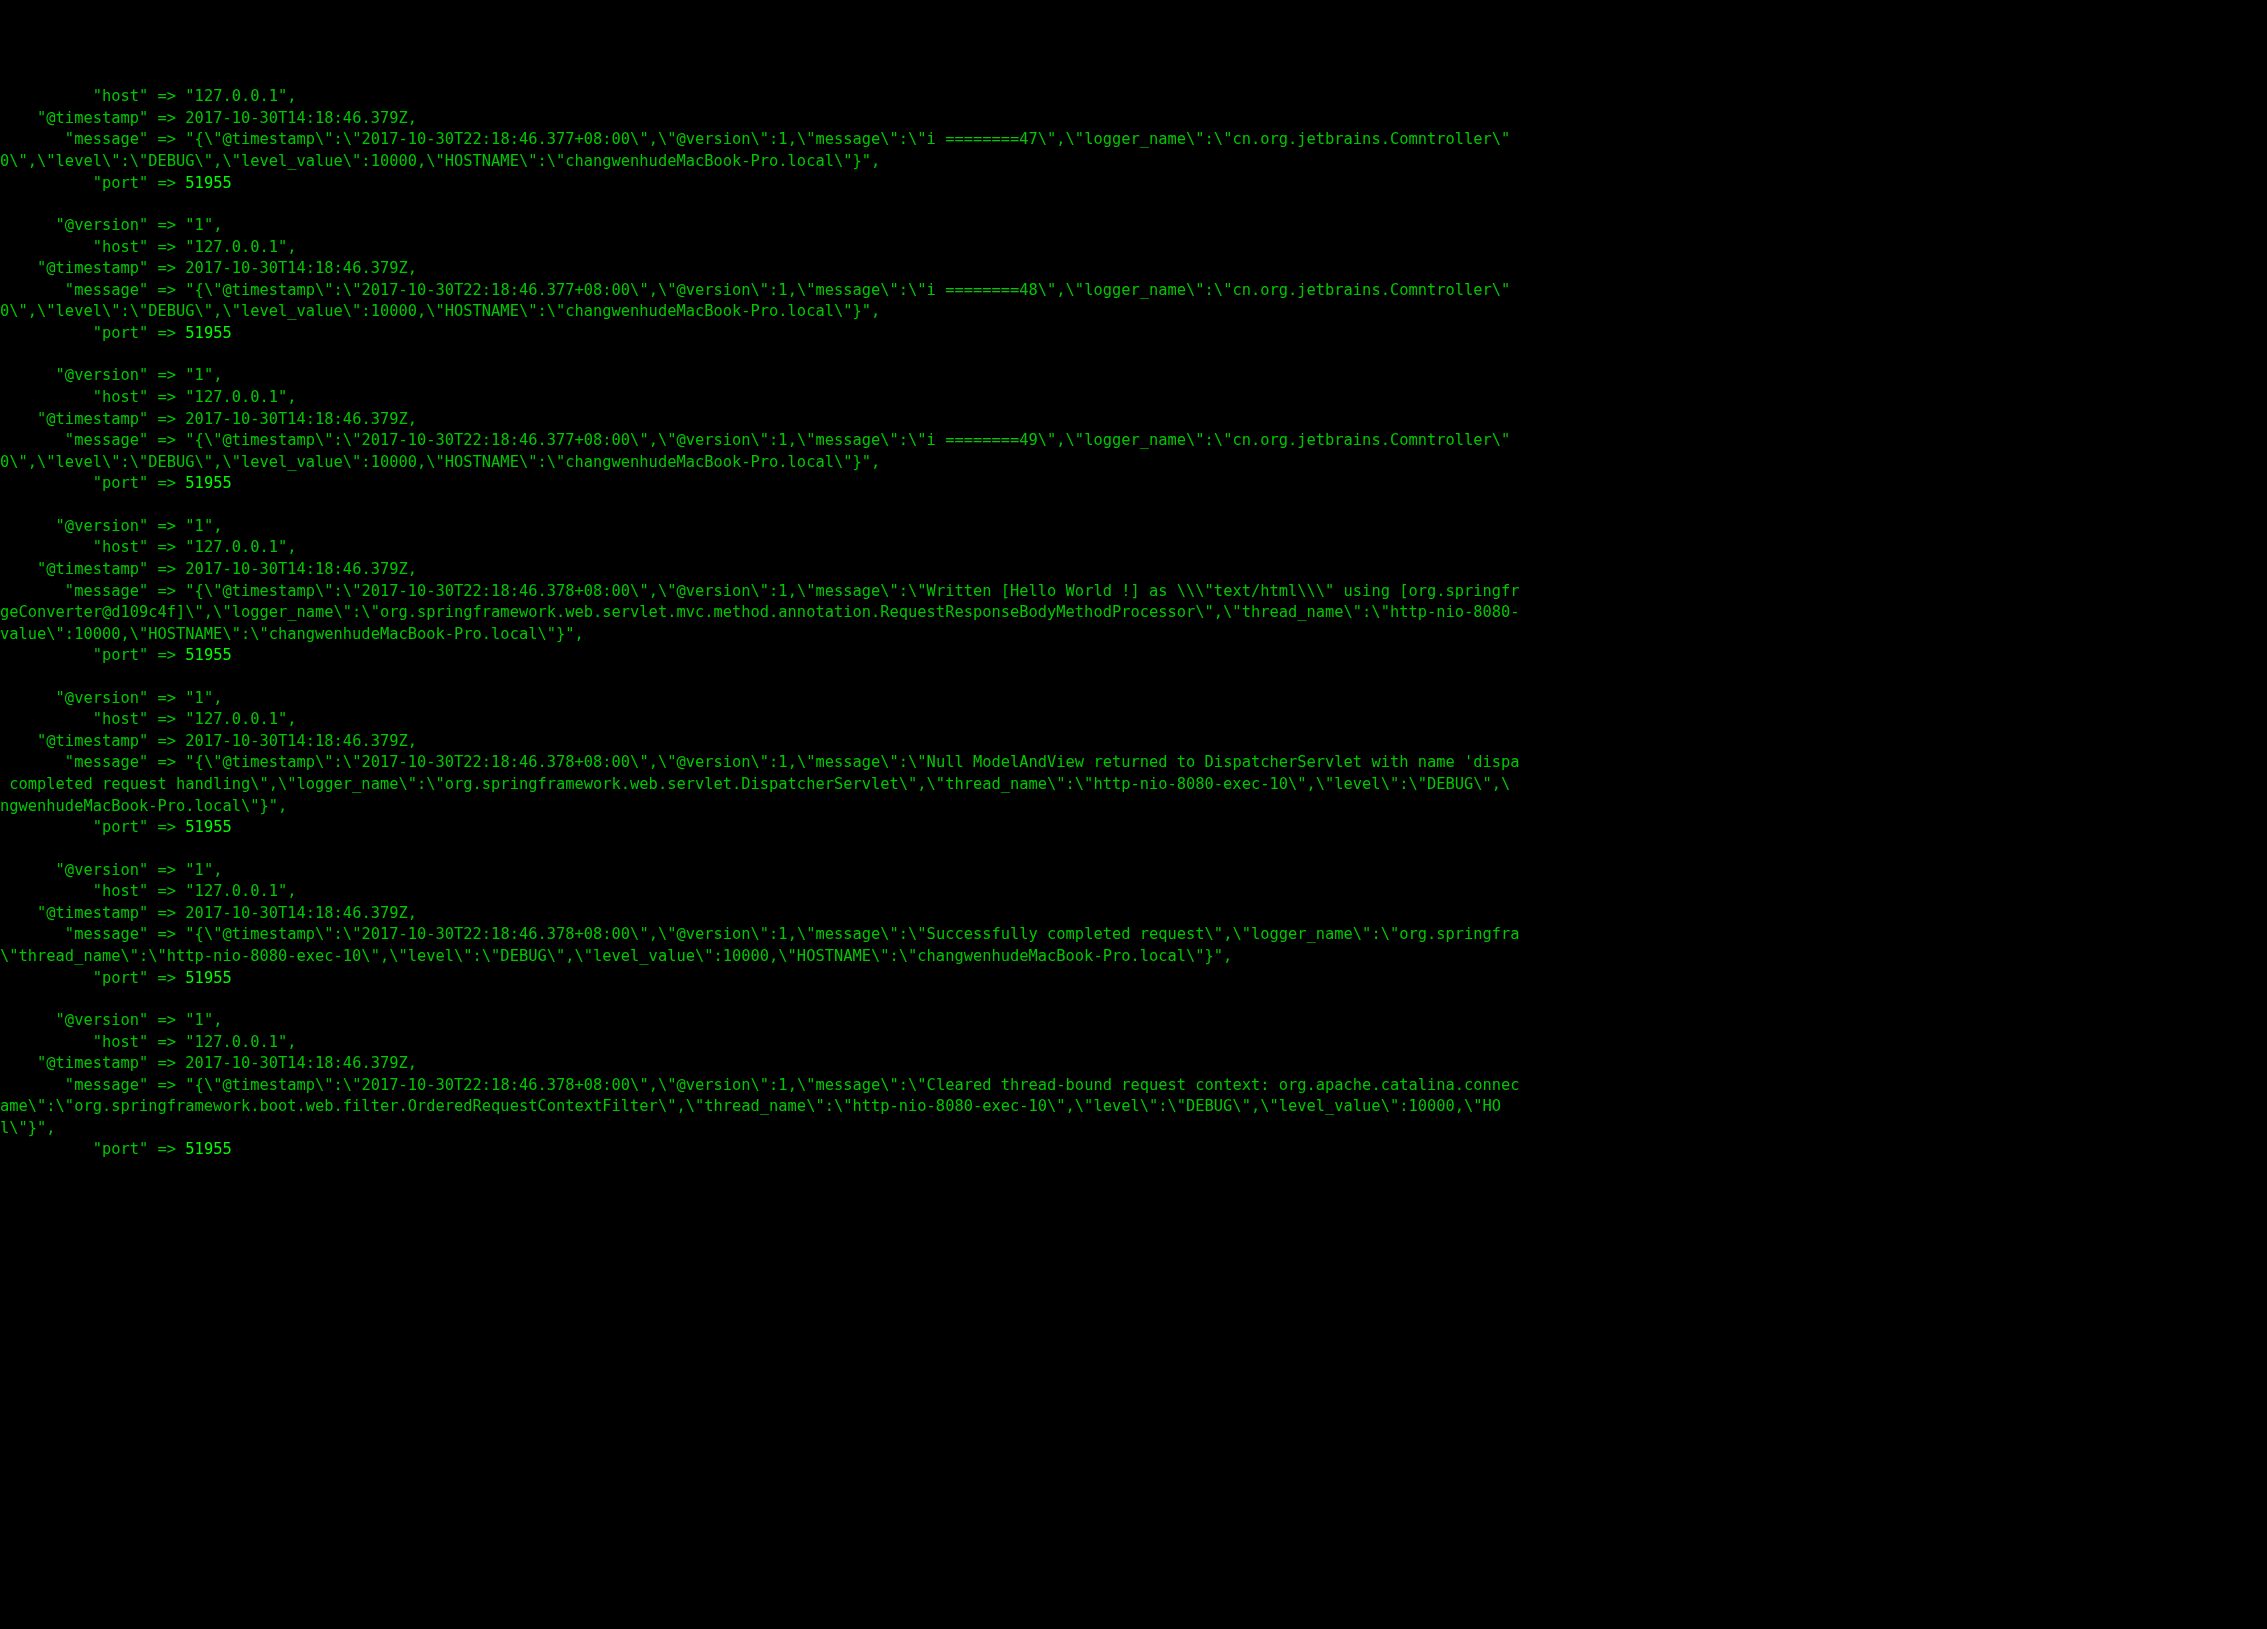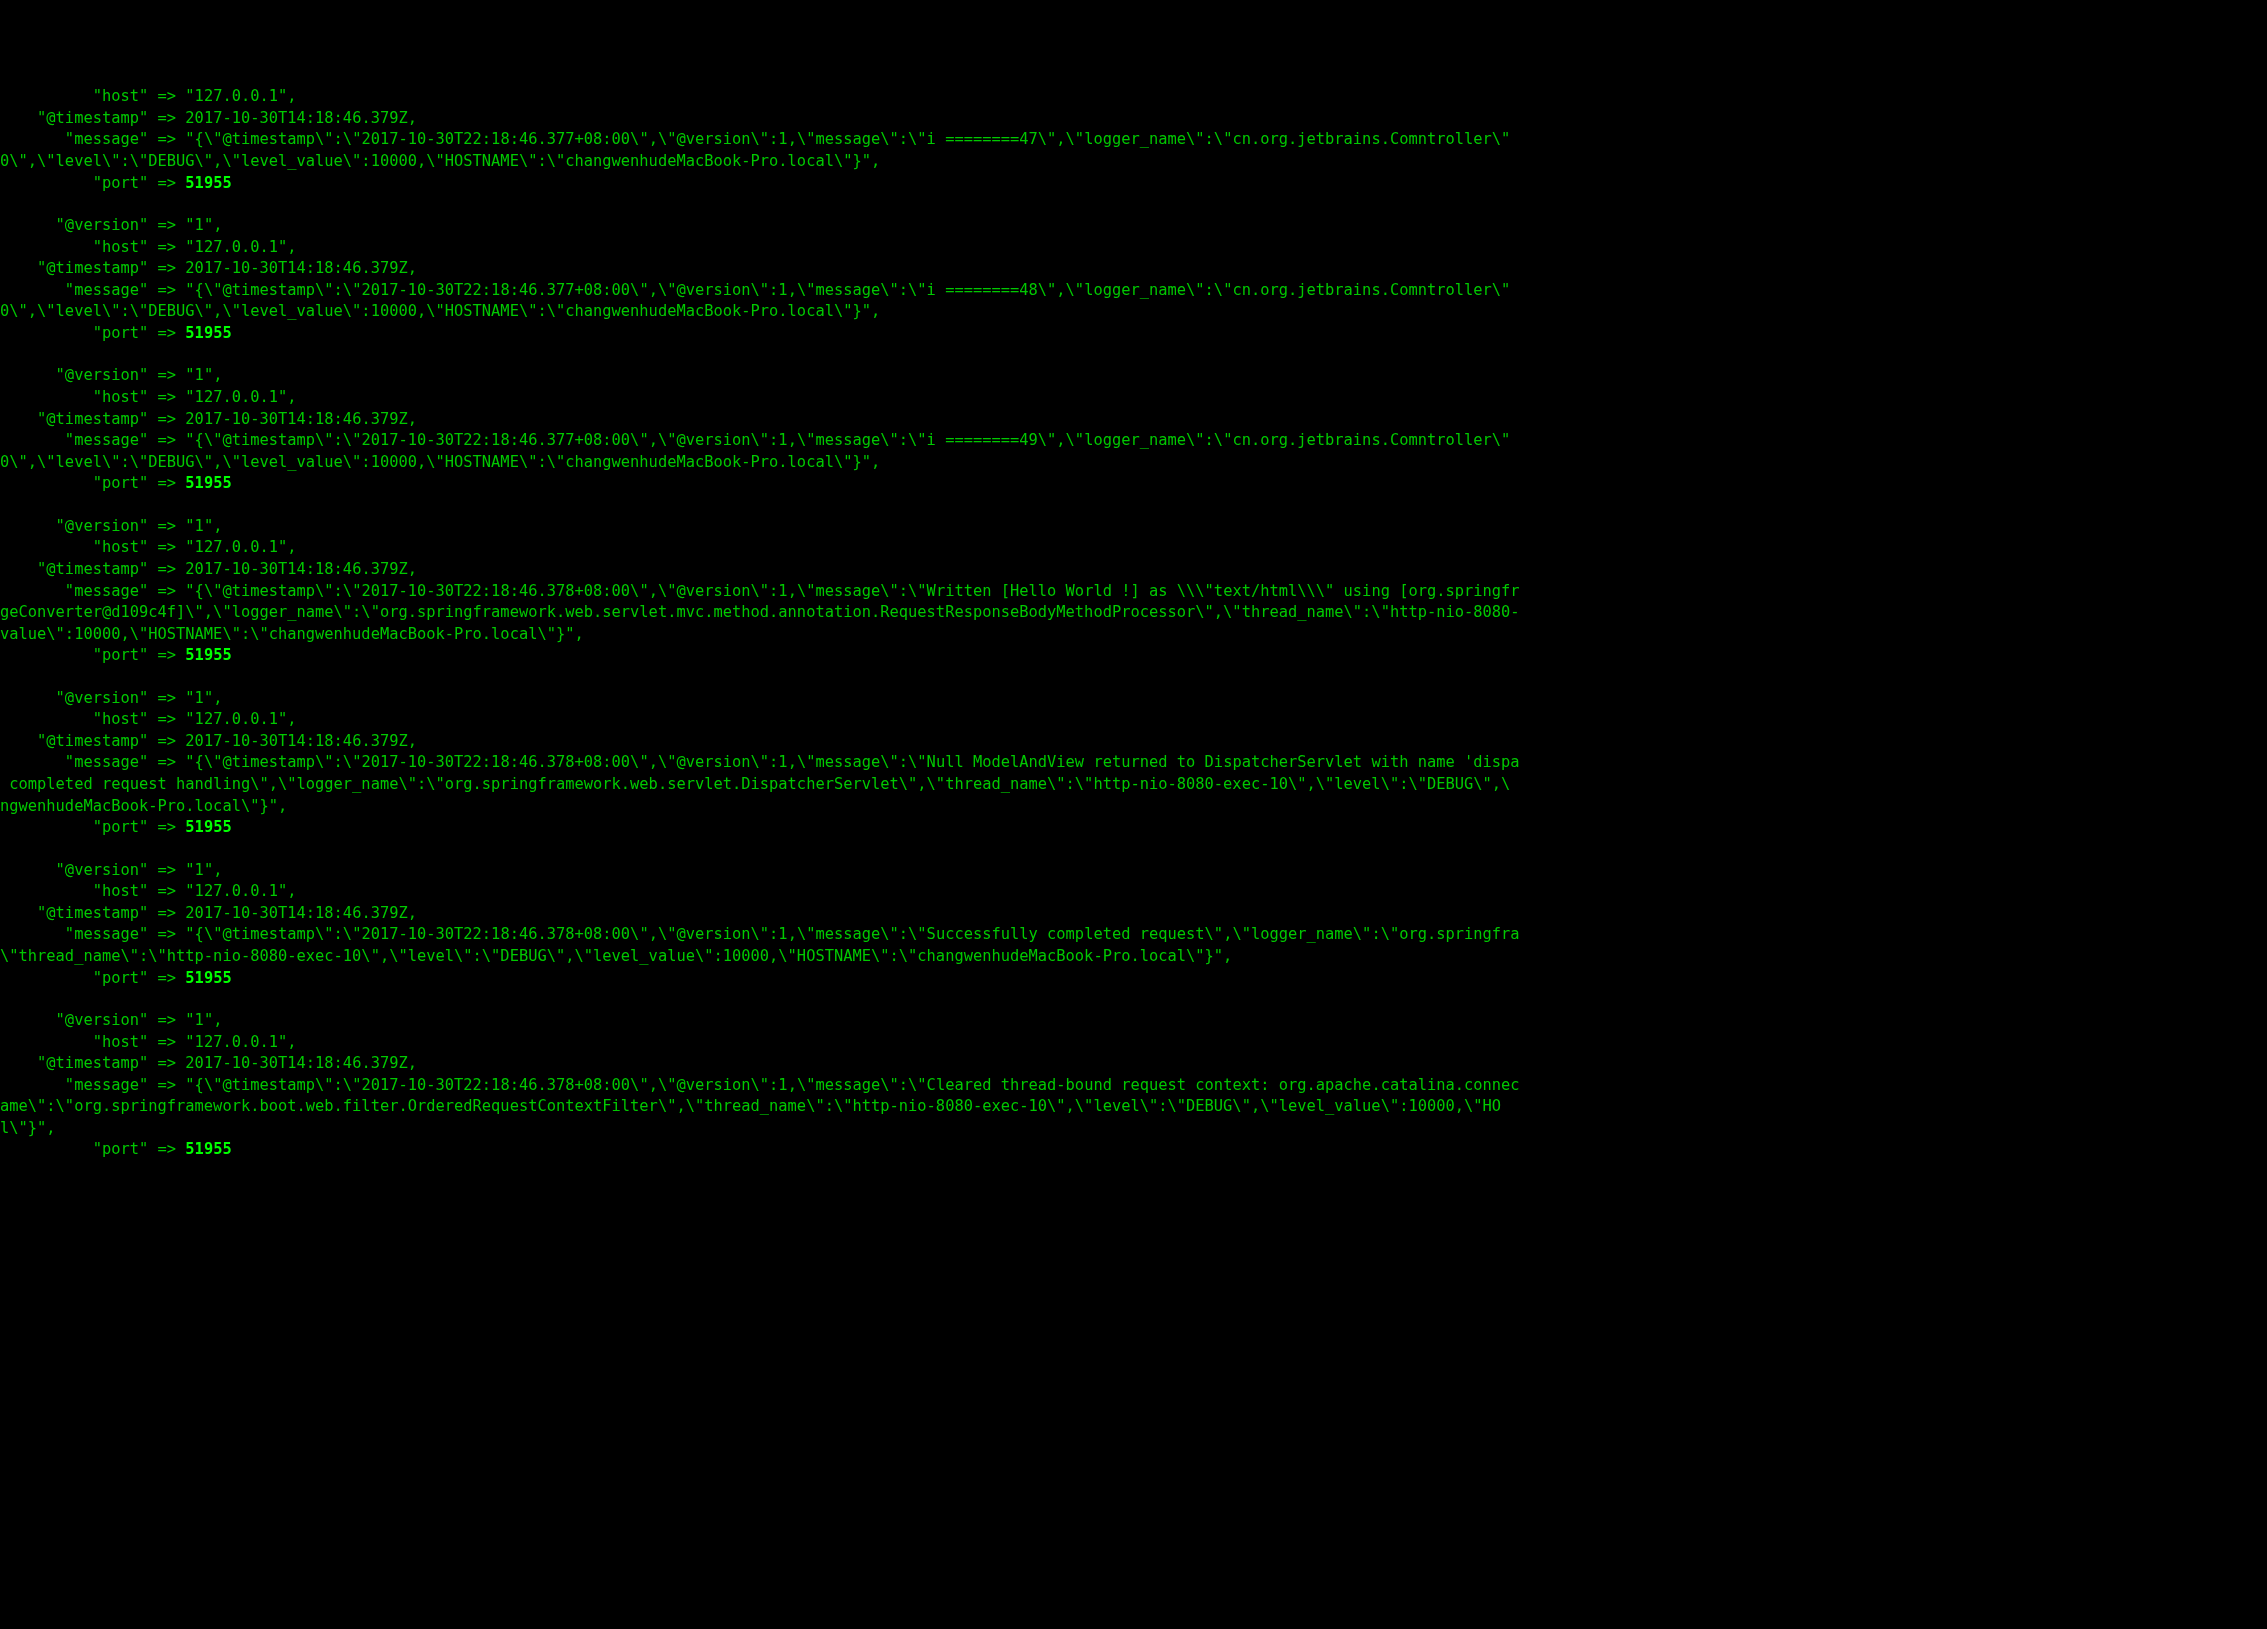--- a/index.html
+++ b/index.html
@@ -10,21 +10,21 @@
     font-size: 15.4px;
     line-height: 1.4;
     white-space: pre;
     overflow-x: hidden;
     padding: 0;
   }
   .entry { margin-bottom: 21px; }
   .key { color: #00c800; }
   .arrow { color: #00c800; }
   .val { color: #00c800; }
-  .bold { font-weight: bold; color: #00ff00; text-align: right; }
+  .bold { font-weight: normal; color: #00ff00; text-align: right; }
   .line { display: block; }
 </style>
 </head>
 <body>
 
 
 
 <div id="terminal"><div class="entry"><span class="line"><span class="key">          "host"</span><span class="arrow"> =&gt; </span><span class="val">"127.0.0.1",</span></span><span class="line"><span class="key">    "@timestamp"</span><span class="arrow"> =&gt; </span><span class="val">2017-10-30T14:18:46.379Z,</span></span><span class="line"><span class="key">       "message"</span><span class="arrow"> =&gt; </span><span class="val">"{\"@timestamp\":\"2017-10-30T22:18:46.377+08:00\",\"@version\":1,\"message\":\"i ========47\",\"logger_name\":\"cn.org.jetbrains.Comntroller\"</span></span><span class="line val">0\",\"level\":\"DEBUG\",\"level_value\":10000,\"HOSTNAME\":\"changwenhudeMacBook-Pro.local\"}",</span><span class="line"><span class="key">          "port"</span><span class="arrow"> =&gt; </span><span class="val bold">51955</span></span></div><div class="entry"><span class="line"><span class="key">      "@version"</span><span class="arrow"> =&gt; </span><span class="val">"1",</span></span><span class="line"><span class="key">          "host"</span><span class="arrow"> =&gt; </span><span class="val">"127.0.0.1",</span></span><span class="line"><span class="key">    "@timestamp"</span><span class="arrow"> =&gt; </span><span class="val">2017-10-30T14:18:46.379Z,</span></span><span class="line"><span class="key">       "message"</span><span class="arrow"> =&gt; </span><span class="val">"{\"@timestamp\":\"2017-10-30T22:18:46.377+08:00\",\"@version\":1,\"message\":\"i ========48\",\"logger_name\":\"cn.org.jetbrains.Comntroller\"</span></span><span class="line val">0\",\"level\":\"DEBUG\",\"level_value\":10000,\"HOSTNAME\":\"changwenhudeMacBook-Pro.local\"}",</span><span class="line"><span class="key">          "port"</span><span class="arrow"> =&gt; </span><span class="val bold">51955</span></span></div><div class="entry"><span class="line"><span class="key">      "@version"</span><span class="arrow"> =&gt; </span><span class="val">"1",</span></span><span class="line"><span class="key">          "host"</span><span class="arrow"> =&gt; </span><span class="val">"127.0.0.1",</span></span><span class="line"><span class="key">    "@timestamp"</span><span class="arrow"> =&gt; </span><span class="val">2017-10-30T14:18:46.379Z,</span></span><span class="line"><span class="key">       "message"</span><span class="arrow"> =&gt; </span><span class="val">"{\"@timestamp\":\"2017-10-30T22:18:46.377+08:00\",\"@version\":1,\"message\":\"i ========49\",\"logger_name\":\"cn.org.jetbrains.Comntroller\"</span></span><span class="line val">0\",\"level\":\"DEBUG\",\"level_value\":10000,\"HOSTNAME\":\"changwenhudeMacBook-Pro.local\"}",</span><span class="line"><span class="key">          "port"</span><span class="arrow"> =&gt; </span><span class="val bold">51955</span></span></div><div class="entry"><span class="line"><span class="key">      "@version"</span><span class="arrow"> =&gt; </span><span class="val">"1",</span></span><span class="line"><span class="key">          "host"</span><span class="arrow"> =&gt; </span><span class="val">"127.0.0.1",</span></span><span class="line"><span class="key">    "@timestamp"</span><span class="arrow"> =&gt; </span><span class="val">2017-10-30T14:18:46.379Z,</span></span><span class="line"><span class="key">       "message"</span><span class="arrow"> =&gt; </span><span class="val">"{\"@timestamp\":\"2017-10-30T22:18:46.378+08:00\",\"@version\":1,\"message\":\"Written [Hello World !] as \\\"text/html\\\" using [org.springfr</span></span><span class="line val">geConverter@d109c4f]\",\"logger_name\":\"org.springframework.web.servlet.mvc.method.annotation.RequestResponseBodyMethodProcessor\",\"thread_name\":\"http-nio-8080-</span><span class="line val">value\":10000,\"HOSTNAME\":\"changwenhudeMacBook-Pro.local\"}",</span><span class="line"><span class="key">          "port"</span><span class="arrow"> =&gt; </span><span class="val bold">51955</span></span></div><div class="entry"><span class="line"><span class="key">      "@version"</span><span class="arrow"> =&gt; </span><span class="val">"1",</span></span><span class="line"><span class="key">          "host"</span><span class="arrow"> =&gt; </span><span class="val">"127.0.0.1",</span></span><span class="line"><span class="key">    "@timestamp"</span><span class="arrow"> =&gt; </span><span class="val">2017-10-30T14:18:46.379Z,</span></span><span class="line"><span class="key">       "message"</span><span class="arrow"> =&gt; </span><span class="val">"{\"@timestamp\":\"2017-10-30T22:18:46.378+08:00\",\"@version\":1,\"message\":\"Null ModelAndView returned to DispatcherServlet with name 'dispa</span></span><span class="line val"> completed request handling\",\"logger_name\":\"org.springframework.web.servlet.DispatcherServlet\",\"thread_name\":\"http-nio-8080-exec-10\",\"level\":\"DEBUG\",\</span><span class="line val">ngwenhudeMacBook-Pro.local\"}",</span><span class="line"><span class="key">          "port"</span><span class="arrow"> =&gt; </span><span class="val bold">51955</span></span></div><div class="entry"><span class="line"><span class="key">      "@version"</span><span class="arrow"> =&gt; </span><span class="val">"1",</span></span><span class="line"><span class="key">          "host"</span><span class="arrow"> =&gt; </span><span class="val">"127.0.0.1",</span></span><span class="line"><span class="key">    "@timestamp"</span><span class="arrow"> =&gt; </span><span class="val">2017-10-30T14:18:46.379Z,</span></span><span class="line"><span class="key">       "message"</span><span class="arrow"> =&gt; </span><span class="val">"{\"@timestamp\":\"2017-10-30T22:18:46.378+08:00\",\"@version\":1,\"message\":\"Successfully completed request\",\"logger_name\":\"org.springfra</span></span><span class="line val">\"thread_name\":\"http-nio-8080-exec-10\",\"level\":\"DEBUG\",\"level_value\":10000,\"HOSTNAME\":\"changwenhudeMacBook-Pro.local\"}",</span><span class="line"><span class="key">          "port"</span><span class="arrow"> =&gt; </span><span class="val bold">51955</span></span></div><div class="entry"><span class="line"><span class="key">      "@version"</span><span class="arrow"> =&gt; </span><span class="val">"1",</span></span><span class="line"><span class="key">          "host"</span><span class="arrow"> =&gt; </span><span class="val">"127.0.0.1",</span></span><span class="line"><span class="key">    "@timestamp"</span><span class="arrow"> =&gt; </span><span class="val">2017-10-30T14:18:46.379Z,</span></span><span class="line"><span class="key">       "message"</span><span class="arrow"> =&gt; </span><span class="val">"{\"@timestamp\":\"2017-10-30T22:18:46.378+08:00\",\"@version\":1,\"message\":\"Cleared thread-bound request context: org.apache.catalina.connec</span></span><span class="line val">ame\":\"org.springframework.boot.web.filter.OrderedRequestContextFilter\",\"thread_name\":\"http-nio-8080-exec-10\",\"level\":\"DEBUG\",\"level_value\":10000,\"HO</span><span class="line val">l\"}",</span><span class="line"><span class="key">          "port"</span><span class="arrow"> =&gt; </span><span class="val bold">51955</span></span></div></div>
 
 

